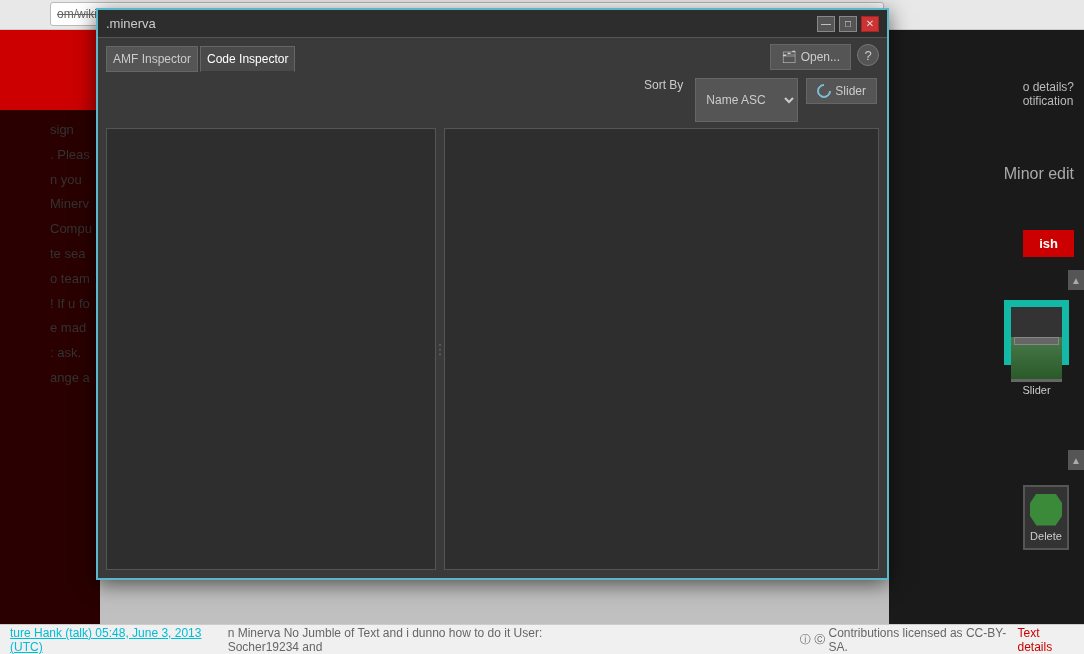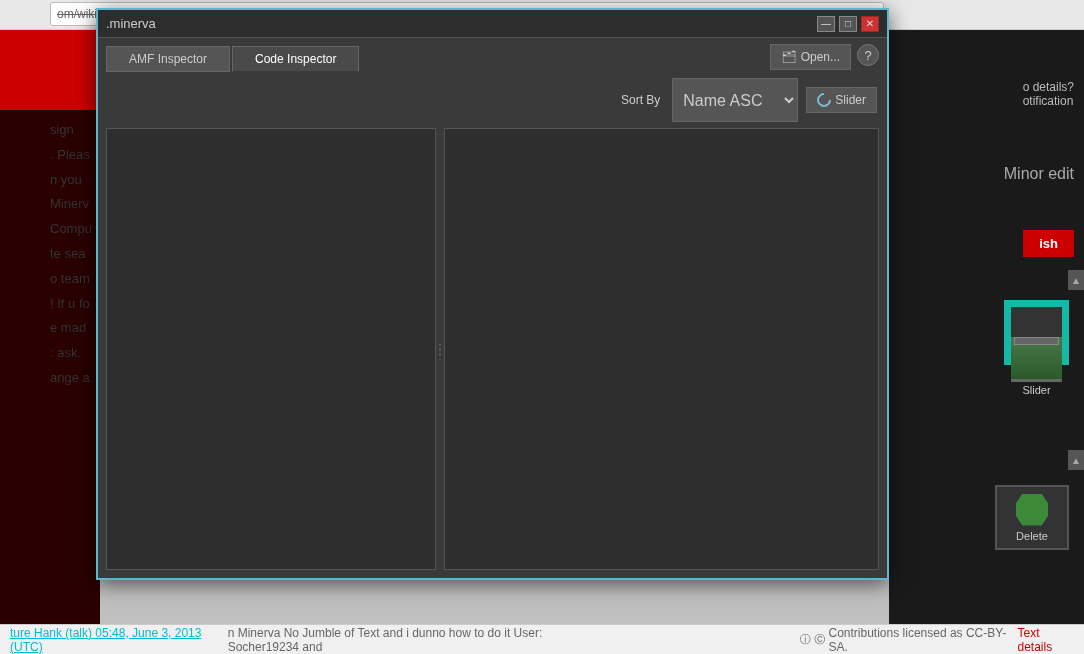--- a/index.html
+++ b/index.html
@@ -154,21 +154,21 @@
       color: #ccc;
       font-size: 11px;
       text-align: center;
       padding: 2px;
     }
 
     .widget-delete {
       position: absolute;
       top: 455px;
       right: 15px;
-      width: 74px;
+      width: 46px;
       height: 65px;
       background: #333;
       border: 2px solid #555;
       z-index: 2;
       display: flex;
       flex-direction: column;
       align-items: center;
       justify-content: center;
     }
 
@@ -284,58 +284,57 @@
 
     .win-btn.minimize {
       background: #555;
     }
 
     .win-btn.maximize {
       background: #555;
     }
 
     .tab-btn {
-      padding: 5px 22px;
+      padding: 5px 6px;
       background: #555;
       border: 1px solid #666;
       color: #ccc;
       cursor: pointer;
       font-size: 12px;
       margin-right: 2px;
     }
 
     .tab-btn.active {
       background: #4a4a4a;
       border-bottom: 1px solid #3a3a3a;
       color: #fff;
     }
 
     
     .dialog-toolbar {
       display: flex;
-      align-items: center;
       justify-content: flex-end;
       padding: 6px 10px;
       background: #3a3a3a;
       flex-shrink: 0;
       gap: 8px;
     }
 
     .sort-label {
       color: #ccc;
       font-size: 12px;
       margin-right: 4px;
     }
 
     .sort-select {
       background: #555;
       border: 1px solid #666;
       color: #ccc;
       padding: 11px 6px;
-      font-size: 16px;
+      font-size: 12px;
       cursor: pointer;
       height: 44px;
       min-width: 100px;
     }
 
     .refresh-btn {
       background: #555;
       border: 1px solid #666;
       color: #ccc;
       padding: 3px 10px;

